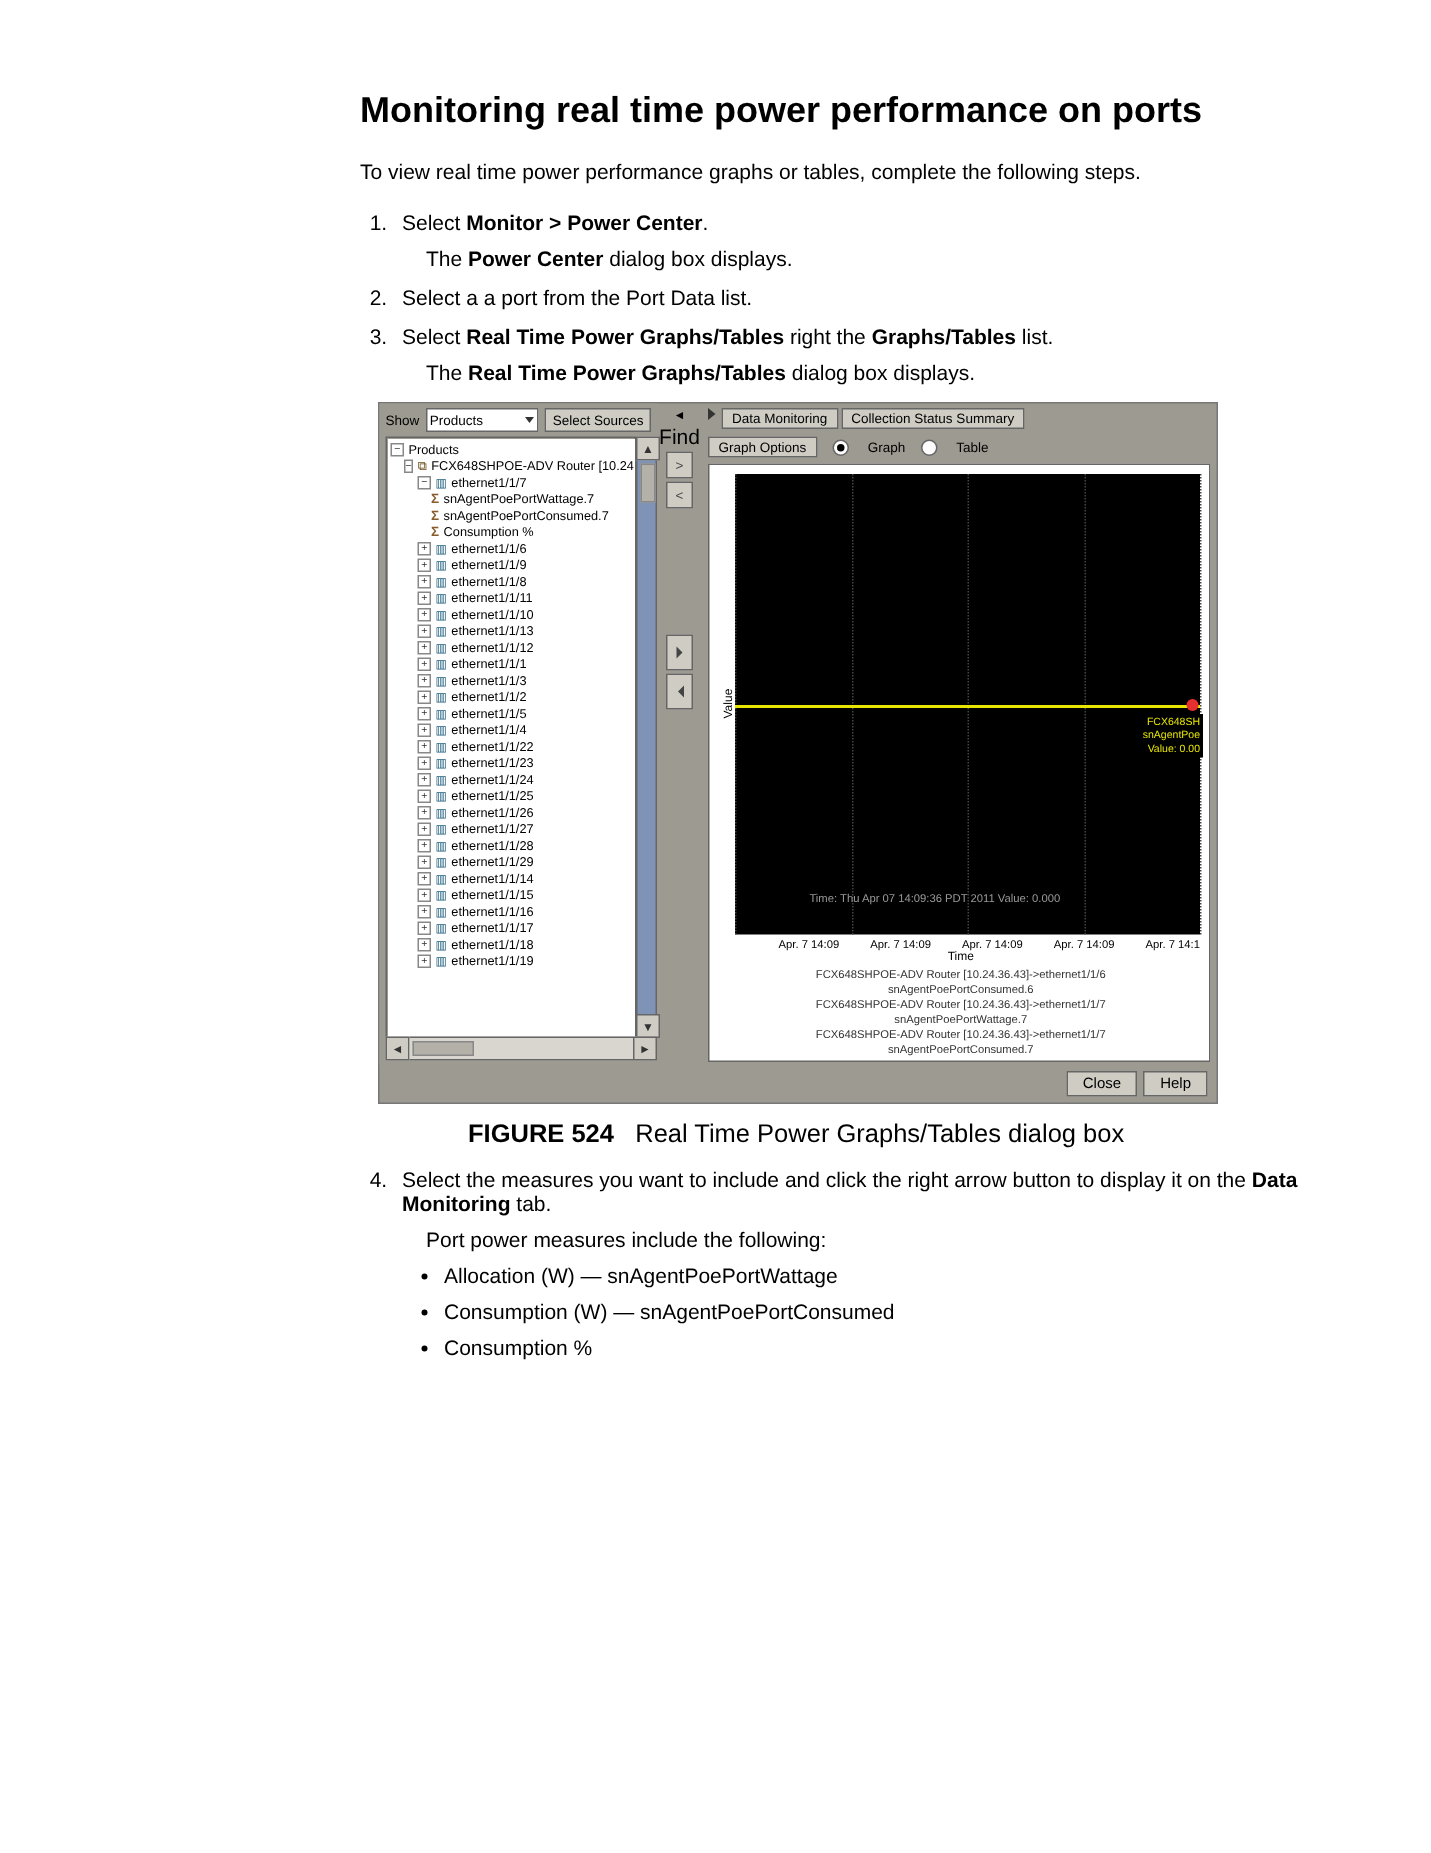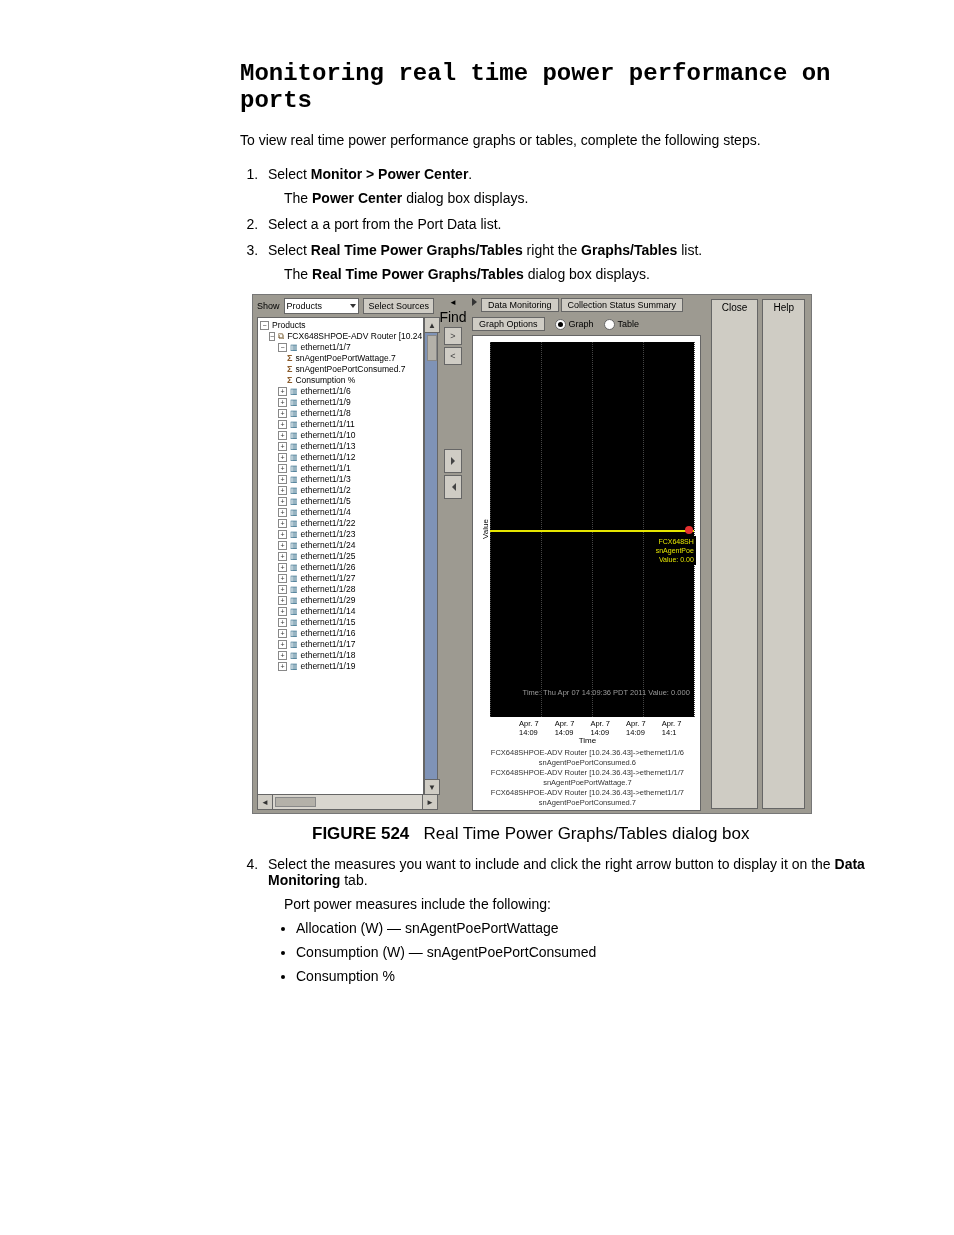--- a/index.html
+++ b/index.html
@@ -29,21 +29,20 @@
   .header-title {
     font-size: 14px;
   }
   .content-block {
     margin-left: 140px;
   }
   h2.section-heading {
     font-size: 24px;
     font-weight: 600;
     margin: 0 0 18px 0;
-    font-family: Liberation Mono, monospace;
   }
   .intro-line {
     font-size: 14px;
     margin-bottom: 18px;
   }
   ol.steps {
     font-size: 14px;
     padding-left: 22px;
     margin: 0;
   }
@@ -68,27 +67,27 @@
     font-size: 14px;
     list-style: disc;
     padding-left: 28px;
     margin: 8px 0 0 0;
   }
   ul.bullets li { margin-bottom: 8px; }
 
   
   .dlg {
     width: 560px;
-    height: 520px;
+    height: 468px;
     background: #9d9a91;
     font-family: Tahoma, Arial, sans-serif;
     font-size: 9px;
     box-sizing: border-box;
     display: flex;
-    flex-direction: row;
+    flex-direction: column;
     border: 1px solid #777;
   }
   .dlg-body {
     display: flex;
     flex: 1;
     min-height: 0;
   }
   .left-panel {
     width: 185px;
     display: flex;
@@ -163,21 +162,21 @@
   .mid-btn { width:16px; height:16px; border:1px solid #666; background:#cfccc4; display:flex; align-items:center; justify-content:center; font-size:9px; color:#444;}
   .mid-btn.big { height:22px; }
   .tiny-left-tri { width:0; height:0; border-top:4px solid transparent; border-bottom:4px solid transparent; border-right:4px solid #444; margin-left:1px;}
   .tiny-right-tri { width:0; height:0; border-top:4px solid transparent; border-bottom:4px solid transparent; border-left:4px solid #444; margin-right:1px;}
 
   .right-panel { flex:1; display:flex; flex-direction:column; }
   .rp-top { padding:3px 4px; display:flex; gap:2px;}
   .tri-right { width:0; height:0; border-top:4px solid transparent; border-bottom:4px solid transparent; border-left:5px solid #333; display:inline-block; margin-right:2px; vertical-align:middle;}
   .pill { border:1px solid #666; background:#cfccc4; padding:1px 6px; }
   .rp-row2 { padding:2px 4px 4px 4px; display:flex; align-items:center; gap:10px; }
-  .radio { display:inline-flex; align-items:center; gap:3px; }
+  .radio { display:inline-flex; align-items:center; gap:13px; }
   .radio .dot { width:9px; height:9px; border:1px solid #666; border-radius:50%; background:#fff; display:inline-flex; align-items:center; justify-content:center;}
   .radio .dot .fill { width:5px; height:5px; border-radius:50%; background:#000;}
   .chart-area { flex:1; margin:0 4px 2px 4px; background:#fff; border:1px solid #666; padding:6px 6px 2px 8px; display:flex; flex-direction:column; position:relative;}
   .chart-zone { flex:1; display:flex; }
   .ylabel { writing-mode: vertical-rl; transform: rotate(180deg); font-size:8px; text-align:center;}
   .tick-col { width:32px; display:flex; align-items:center; justify-content:flex-end; padding-right:2px;}
   .tick-col span { font-size:7.5px; }
   .plot { flex:1; background:#000; position:relative; }
   .grid-v { position:absolute; top:0; bottom:0; width:0; border-left:1px dotted #444;}
   .hline { position:absolute; left:0; right:0; top:50%; height:2px; background:#e5e500;}

